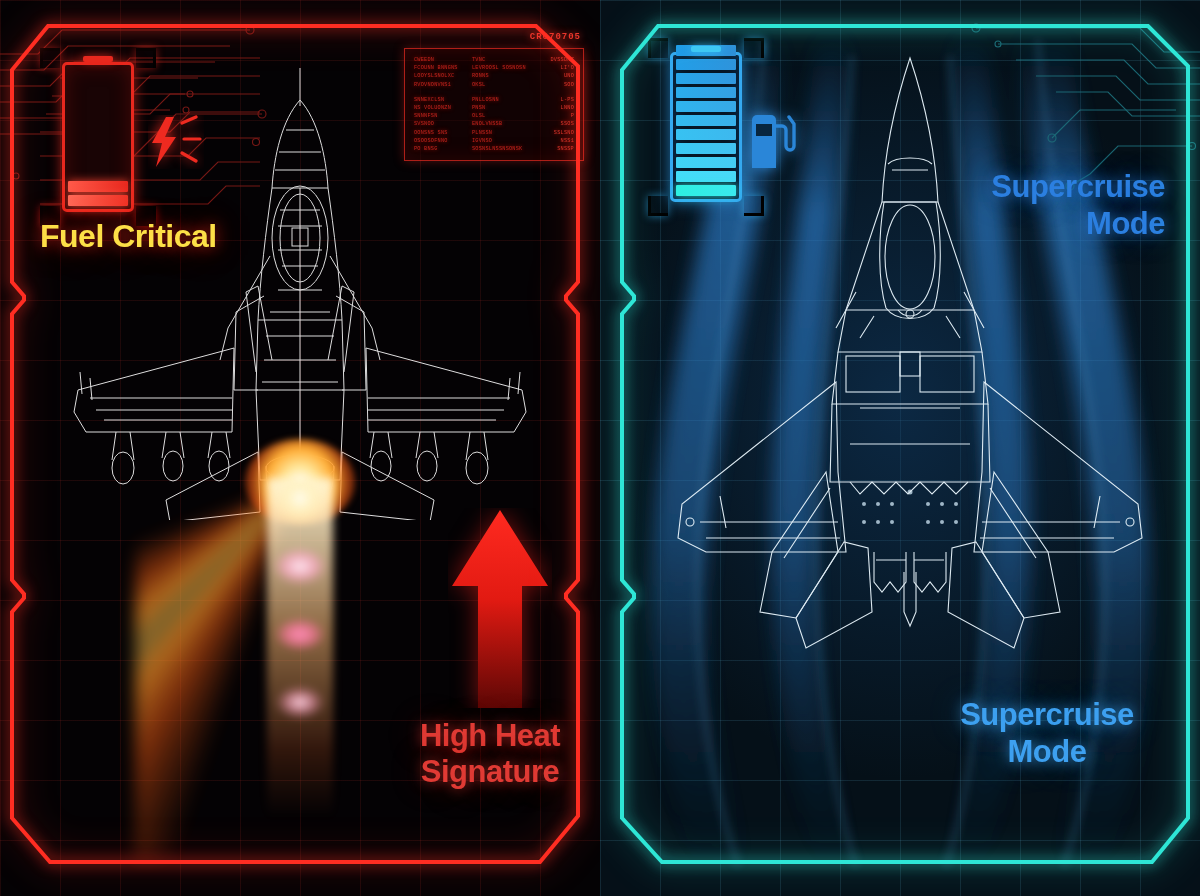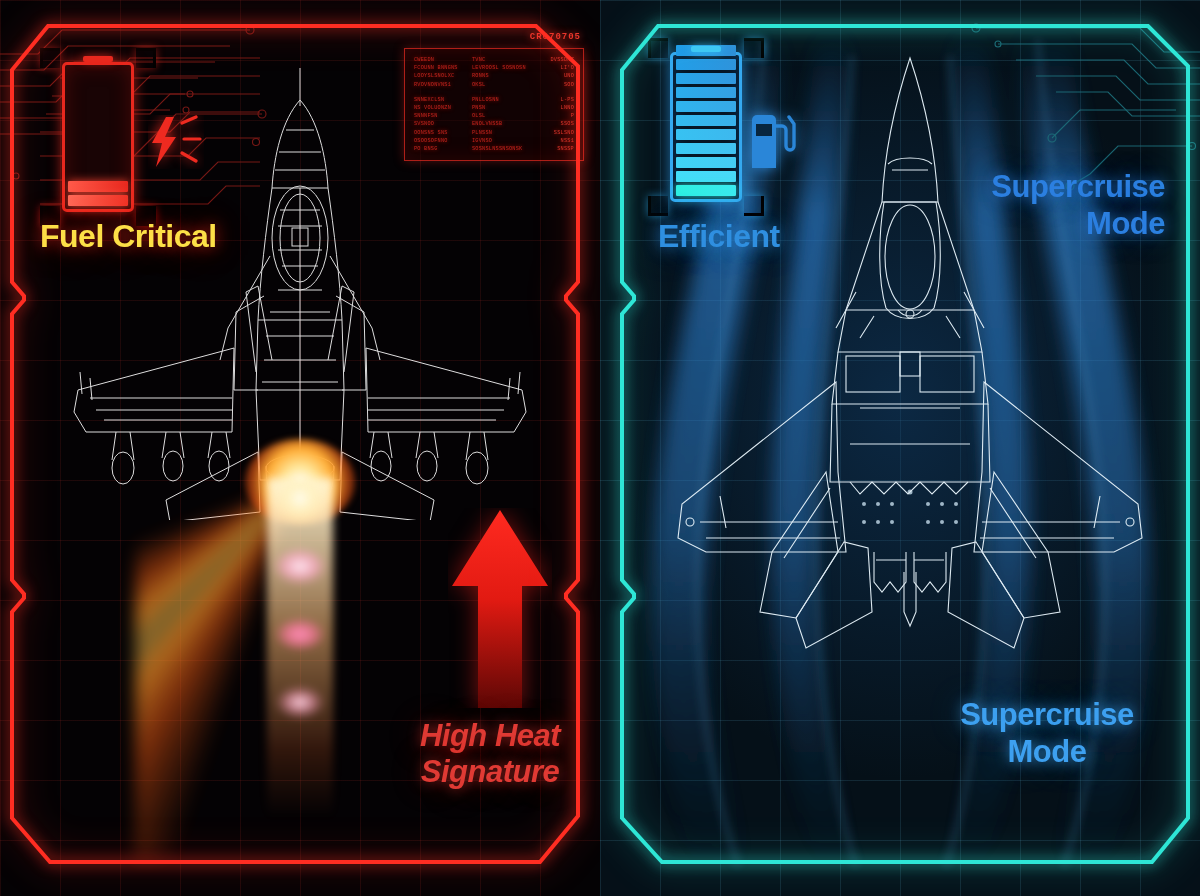--- a/index.html
+++ b/index.html
@@ -369,21 +369,21 @@
           <linearGradient id="arrGrad" x1="0" y1="0" x2="0" y2="1">
             <stop offset="0%" stop-color="#ff2a20"></stop>
             <stop offset="45%" stop-color="#e21a12"></stop>
             <stop offset="100%" stop-color="#5c0705"></stop>
           </linearGradient>
         </defs>
         <polygon points="52,2 100,78 74,78 74,200 30,200 30,78 4,78" fill="url(#arrGrad)" style="filter:drop-shadow(0 0 12px rgba(230,30,22,.55))"></polygon>
       </svg>
     </div>
 
-    <div class="lbl-heat label-big" style="left:390px;top:718px;width:200px;font-style:italic;">High Heat
+    <div class="lbl-heat label-big" style="left:390px;top:718px;width:200px;">High Heat
 Signature</div>
 
     <div class="frame" style="left:0;top:0;">
       <svg width="600" height="896" viewBox="0 0 600 896">
         <g fill="none" stroke="#ff2d22" stroke-width="4" stroke-linejoin="miter" style="filter:drop-shadow(0 0 7px rgba(255,45,34,.9)) drop-shadow(0 0 18px rgba(255,45,34,.45))">
           <path d="M12 70 L48 26 H536 L578 66 V282 L566 296 V300 L578 314 V580
                    L566 594 V598 L578 612 V816 L540 862 H50 L12 818 V612 L24 598
                    V594 L12 580 V314 L24 300 V296 L12 282 Z"></path>
         </g>
       </svg>
@@ -533,21 +533,20 @@
     </div>
 
     <div class="pump" style="left:148px;top:112px;">
       <svg width="50" height="58" viewBox="0 0 50 58" style="filter:drop-shadow(0 0 7px rgba(50,150,235,.85))">
         <path d="M4 8 a5 5 0 0 1 5 -5 h14 a5 5 0 0 1 5 5 v48 h-24 Z" fill="#2a86d8"></path>
         <rect x="8" y="12" width="16" height="12" fill="#08263f"></rect>
         <path d="M28 14 h6 a4 4 0 0 1 4 4 v16 a4 4 0 0 0 4 4 a4 4 0 0 0 4 -4 V12 l-5 -7" fill="none" stroke="#2a86d8" stroke-width="3.4" stroke-linecap="round" stroke-linejoin="round"></path>
       </svg>
     </div>
 
-    <div class="lbl-eff label-big" style="left:58px;top:218px;">Efficient</div>
 
     <div class="lbl-super-top label-big" style="right:35px;top:168px;width:230px;">Supercruise
 Mode</div>
 
     <div class="lbl-super-bot label-big" style="right:28px;top:696px;width:250px;">Supercruise
 Mode</div>
 
 
     <div class="frame" style="left:0;top:0;">
       <svg width="600" height="896" viewBox="0 0 600 896">

